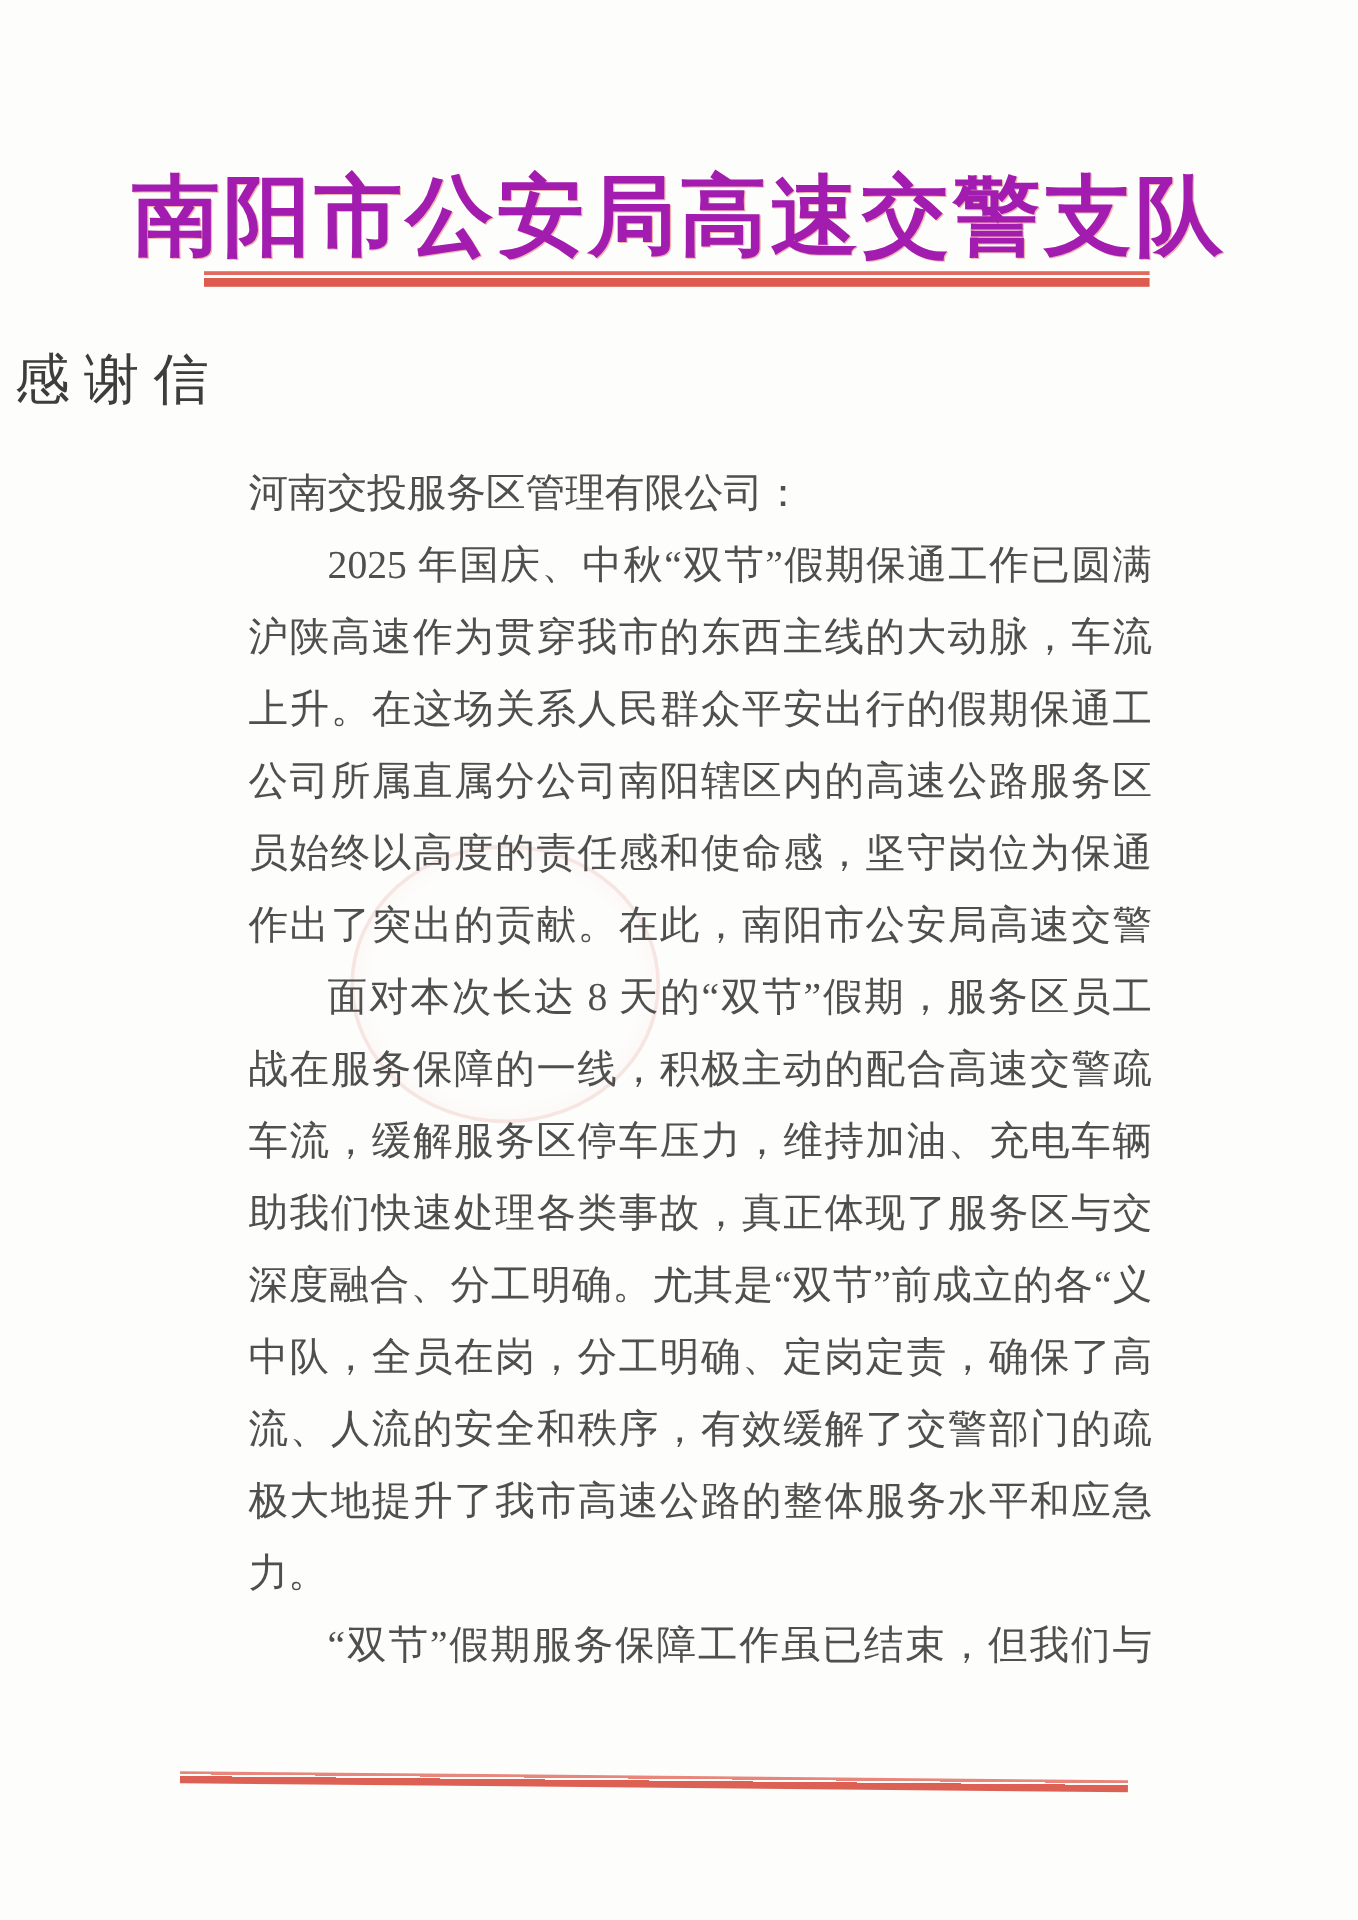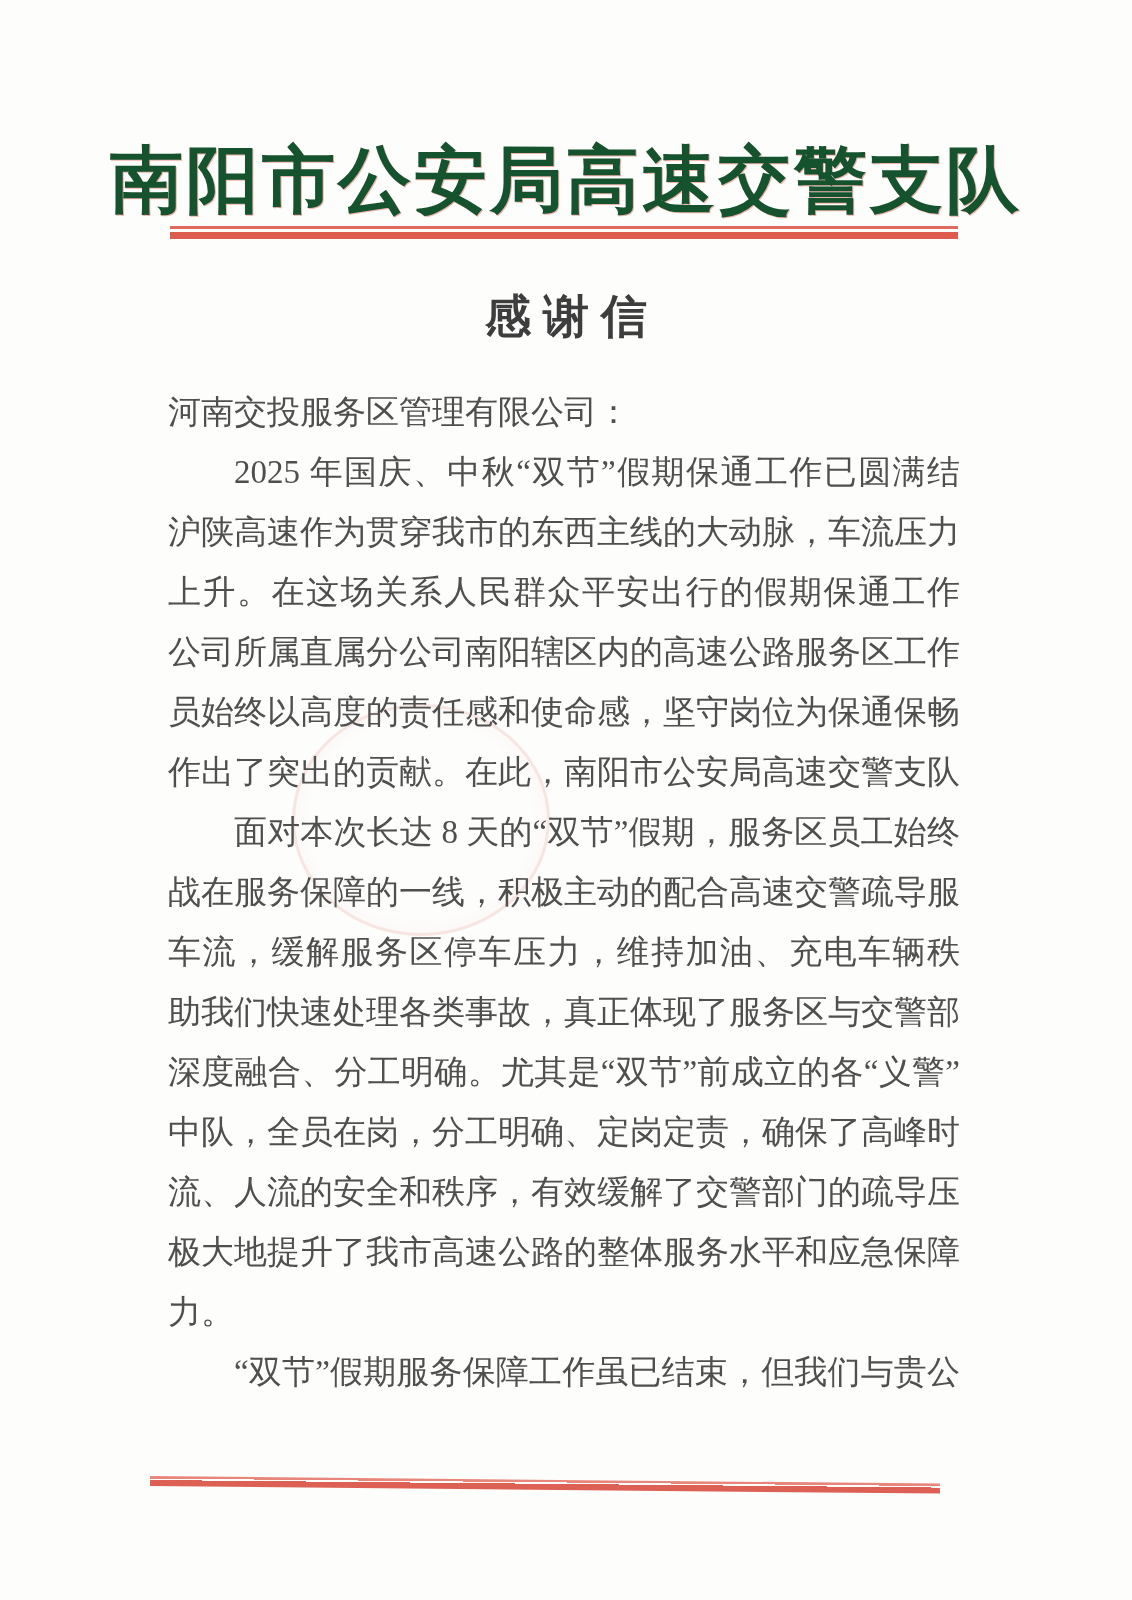--- a/index.html
+++ b/index.html
@@ -18,21 +18,21 @@
   
   .letterhead {
     position: absolute;
     top: 132px;
     left: 0;
     width: 100%;
     text-align: center;
     font-size: 73px;
     font-weight: 700;
     letter-spacing: 3px;
-    color: #14532d;
+    color: #a21caf;
     text-shadow: 1px 1px 0 rgba(223, 87, 73, 0.45);
     white-space: nowrap;
   }
   .letterhead-rule {
     position: absolute;
     top: 226px;
     left: 170px;
     width: 788px;
     height: 13px;
     background: linear-gradient(
@@ -41,42 +41,43 @@
       #fdfdfb 3px, #fdfdfb 5.5px,
       #dd5c4f 5.5px, #dd5c4f 13px
     );
   }
   
   .doc-title {
     position: absolute;
     top: 286px;
     left: 0;
     width: 100%;
-    text-align: center;
+    text-align: left;
     font-size: 46px;
-    font-weight: 700;
+    font-weight: 400;
     letter-spacing: 12px;
     text-indent: 12px;
     color: #3d3d3d;
   }
   
   .body-block {
     position: absolute;
     top: 382px;
     left: 168px;
     width: 792px;
     color: #4f4f4f;
     font-size: 33px;
     font-weight: 400;
   }
   .bline {
     height: 60px;
     line-height: 60px;
     overflow: hidden;
     white-space: nowrap;
+    margin-left: 39px;
   }
   .bline.jfull {
     white-space: normal;
     text-align: justify;
     text-align-last: justify;
   }
   .bline.indent {
     text-indent: 66px;
   }
   

